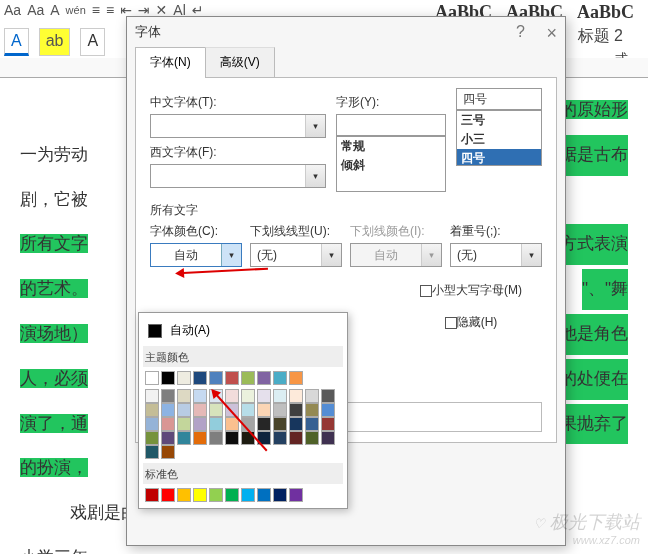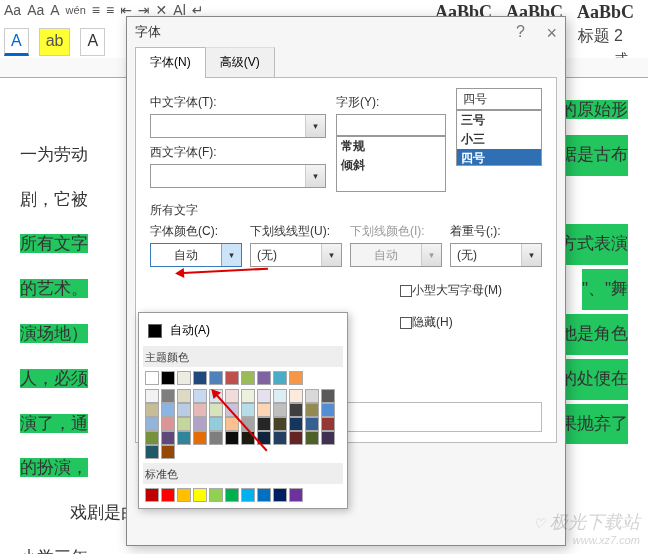--- a/index.html
+++ b/index.html
@@ -48,21 +48,21 @@
   .arrow-ann2{position:absolute; top:420px; left:200px; width:80px; height:2px; background:#d00; transform:rotate(48deg); z-index:60;}
   .arrow-ann2::after{content:''; position:absolute; left:-8px; top:-4px; border:5px solid transparent; border-right:9px solid #d00;}
   .colorpop { position: absolute; top: 312px; left: 138px; width: 210px; background: #fff; border: 1px solid #999; box-shadow: 2px 2px 8px rgba(0,0,0,.25); z-index: 50; padding: 4px; }
   .auto-row { display: flex; align-items: center; padding: 4px; border:1px solid transparent; }
   .auto-row .sw { width: 14px; height: 14px; border: 1px solid #666; background: #000; margin-right: 8px; }
   .sect-label { font-size: 11px; padding: 4px 2px 2px; color: #444; background:#eee; margin:2px 0;}
   .swatches { display: flex; flex-wrap: wrap; gap: 2px; padding: 2px 2px; }
   .sw { width: 14px; height: 14px; border: 1px solid #aaa; }
   .more-row { display:flex; align-items:center; padding: 5px 3px; border-top:1px solid #ddd; margin-top:3px; gap:5px;}
   .wheel { width:14px; height:14px; border-radius:50%; background:conic-gradient(red,yellow,lime,cyan,blue,magenta,red);}
-  .cbx { display: flex; align-items: center; margin: 15px 0; font-size: 12px; }
+  .cbx { display: flex; align-items: center; margin: 15px 0; font-size: 12px; justify-content: center; }
   .cbx .box { width: 12px; height: 12px; border: 1px solid #555; }
   .right-checks{ margin-left: 60px; margin-top:8px;}
   .watermark{position:absolute; right:8px; bottom:8px; color:rgba(0,0,0,.18); font-size:18px; z-index:100; font-style:italic;}
   .watermark .s{font-size:11px; display:block; text-align:right;}
   .combo.center{ justify-content:center; padding-left:0;}
 </style>
 </head>
 <body>
 
 <div class="doc-bg">

